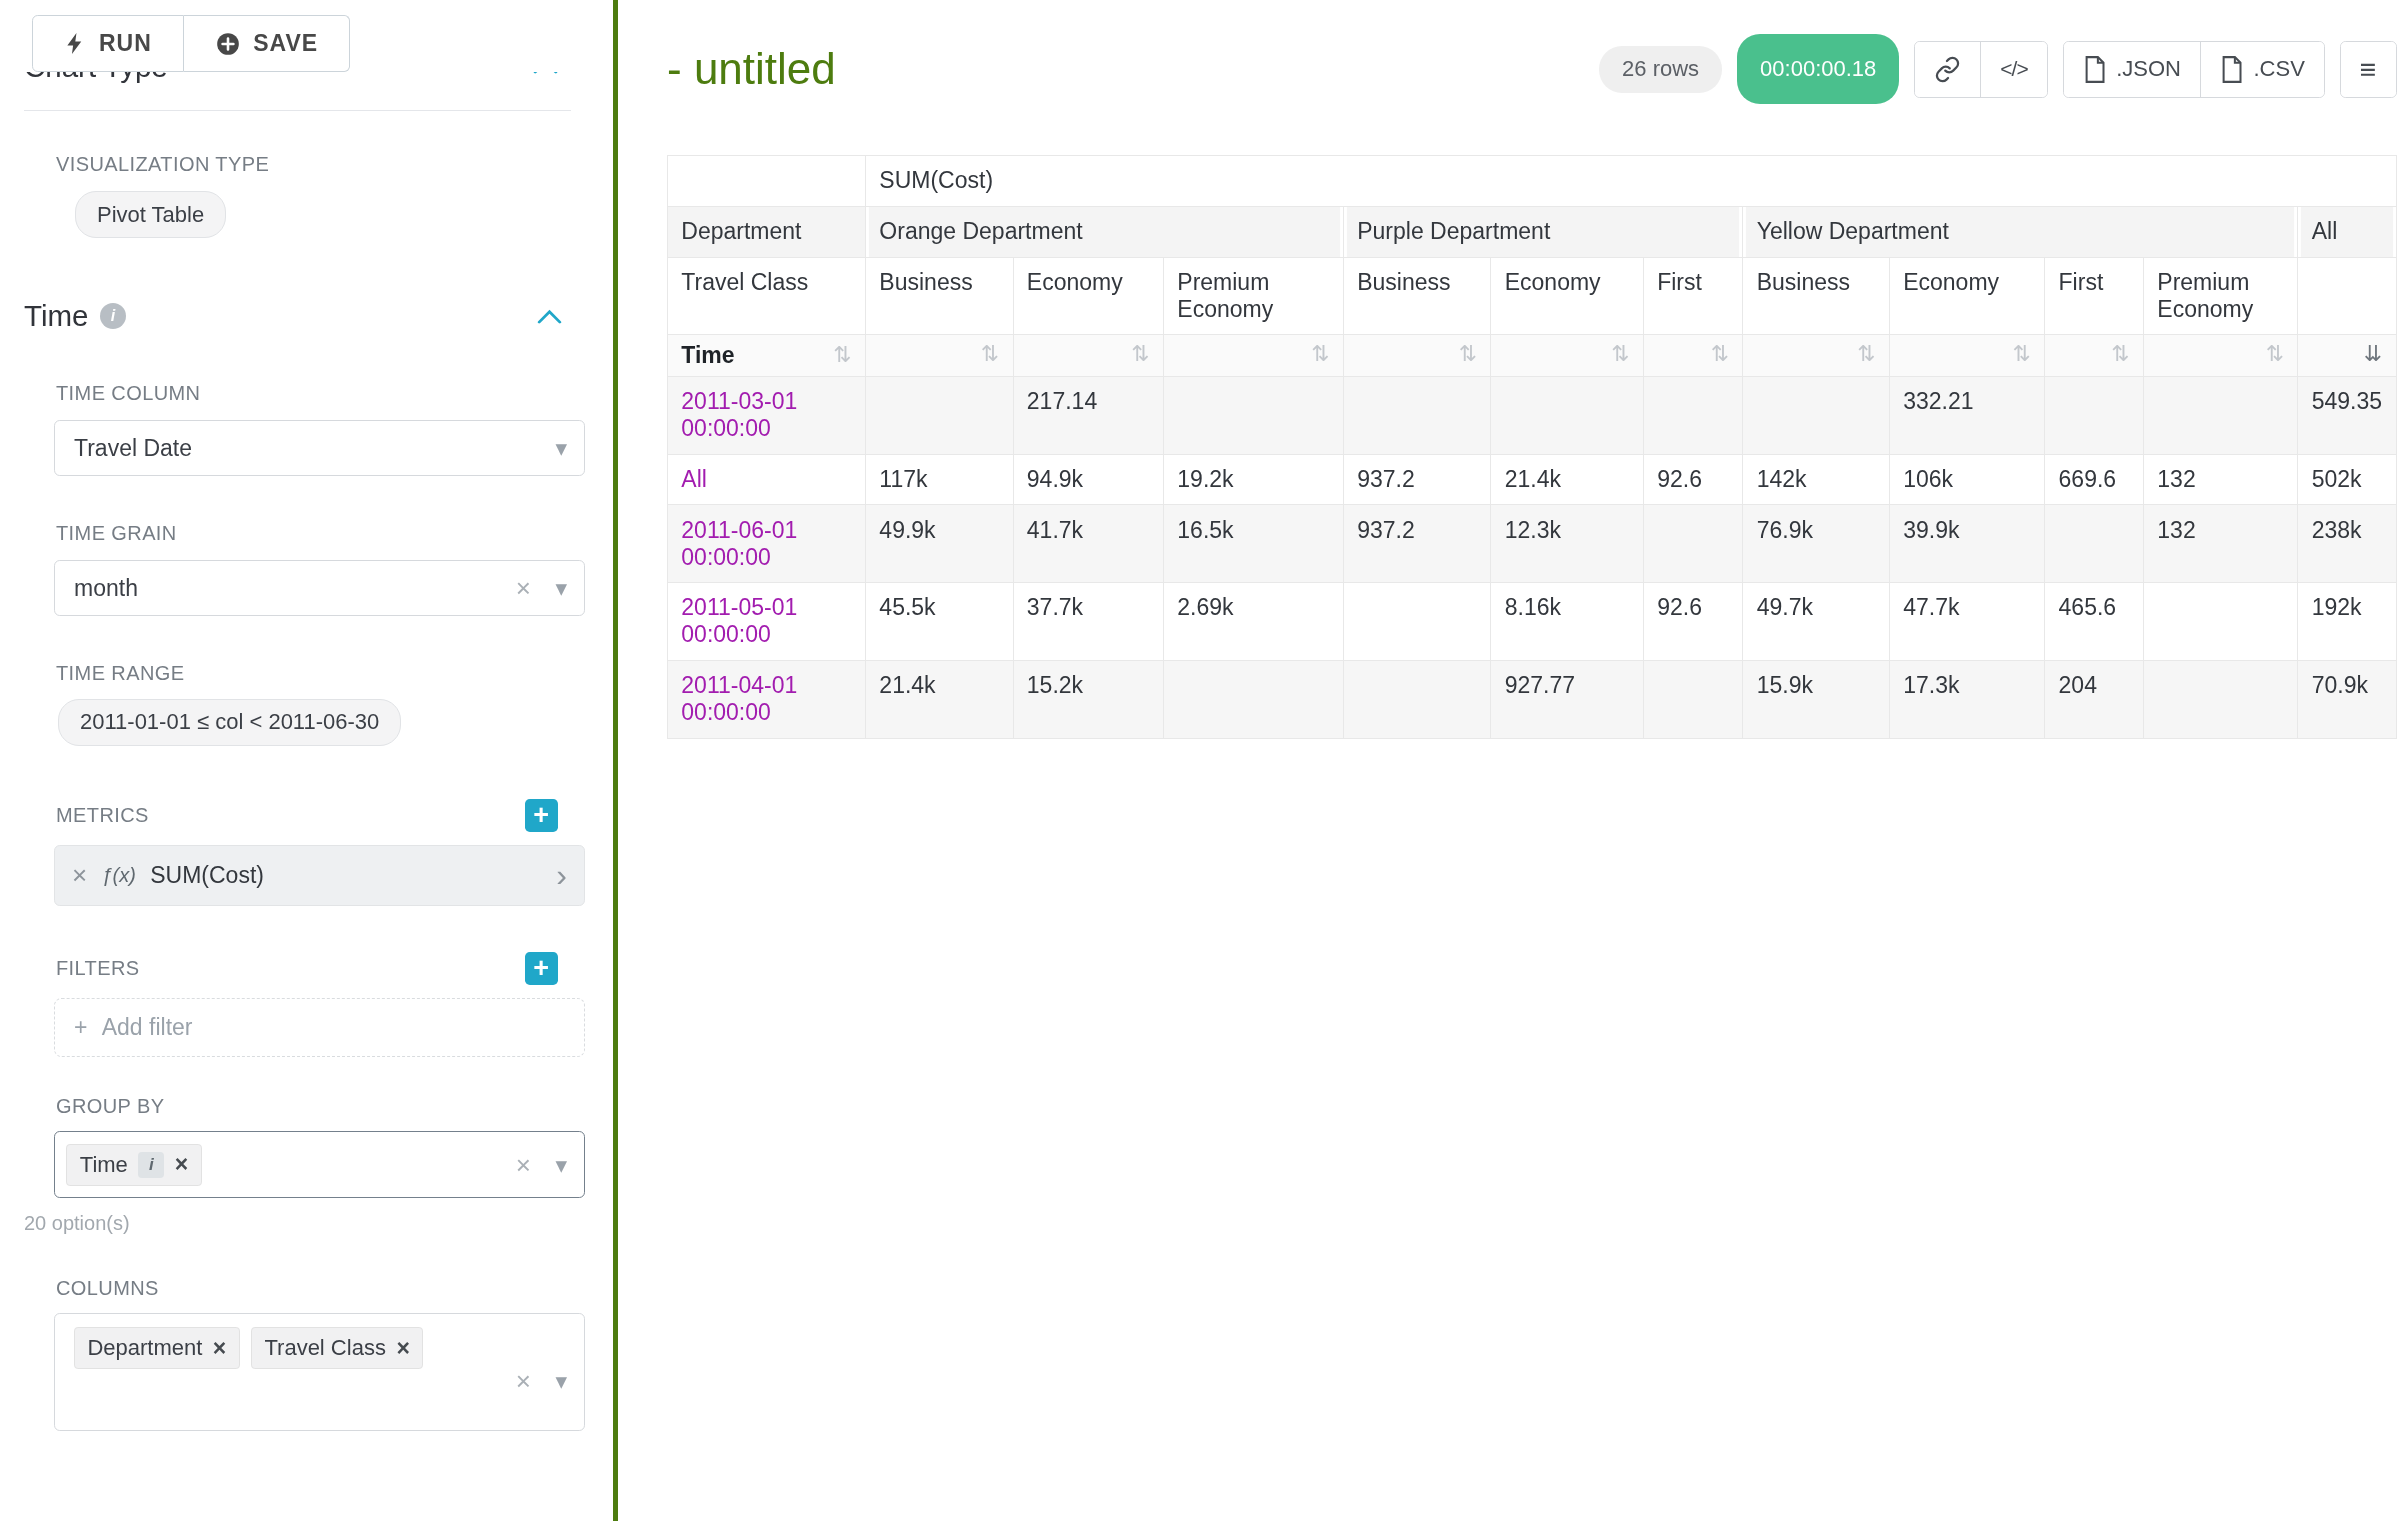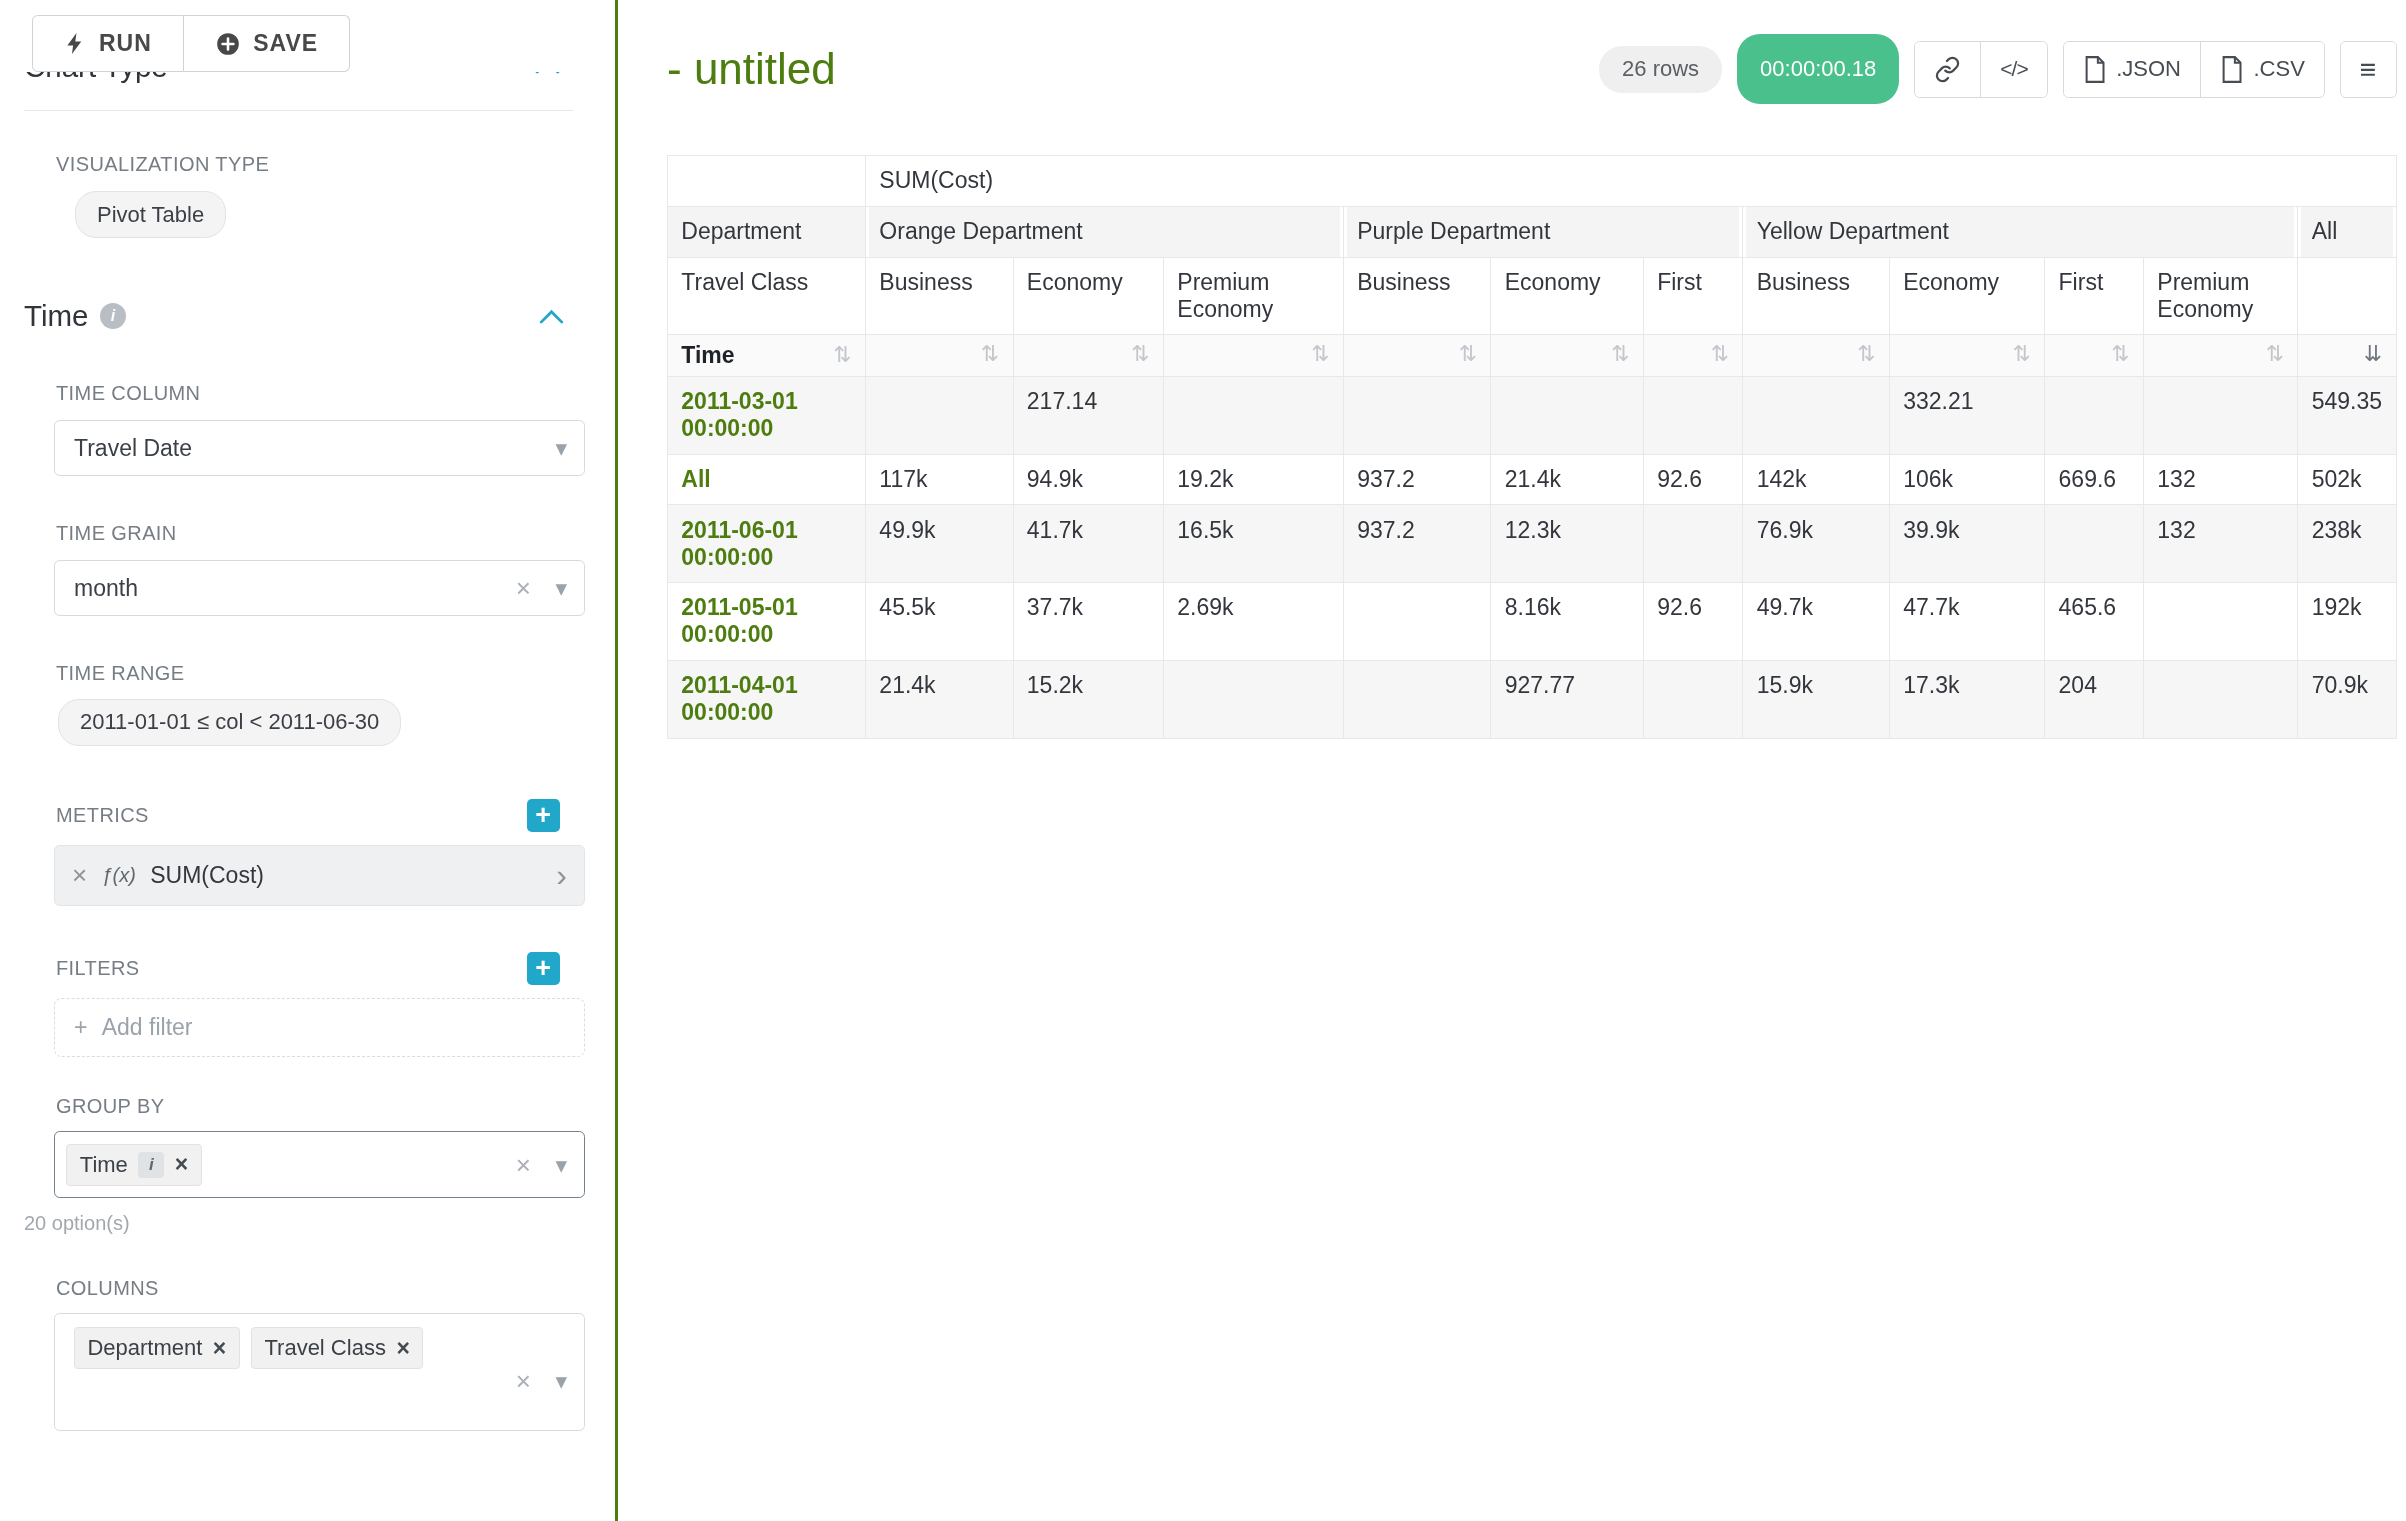--- a/index.html
+++ b/index.html
@@ -1,21 +1,21 @@
 <!DOCTYPE html>
 <html style="font-size:15px"><head>
 <meta charset="utf-8">
 <style>
   *{box-sizing:border-box;margin:0;padding:0}
   html,body{width:2406px;height:1522px;overflow:hidden}
   body{font-family:"Liberation Sans","DejaVu Sans",sans-serif;color:#3b3f46;background:#fff}
   .app{display:flex;width:2406px;height:1522px}
 
   
-  .sidebar{width:618px;min-width:618px;border-right:3px solid #4d7c0f;overflow:hidden;background:#fff}
+  .sidebar{width:618px;min-width:618px;border-right:5px solid #4d7c0f;overflow:hidden;background:#fff}
   .side-inner{padding:0 42px 0 24px}
   .btn-row{display:flex;margin:15px 0 0 7.6px;position:relative;z-index:2;background:#fff;width:max-content}
   .action-btn{display:flex;align-items:center;gap:12.4px;height:57px;padding:0 31px;border:1px solid #ccd4da;background:#fff;font-size:23px;font-weight:700;letter-spacing:1px;color:#484848;cursor:pointer;font-family:inherit}
   .action-btn.run{border-radius:5.7px 0 0 5.7px}
   .action-btn.save{border-radius:0 5.7px 5.7px 0;border-left:none}
   .clipped-head{height:25px;overflow:hidden;position:relative;z-index:1}
   .clipped-inner{display:flex;justify-content:space-between;align-items:center;height:61px;margin-top:-36px;padding-right:13.3px}
   .section-heading{font-size:29.5px;color:#31343a;font-weight:400}
   hr.rule{border:none;border-top:1px solid #e4e6ea;margin:13.3px 0 0 0}
   .ctrl-label{font-size:20px;color:#767d85;font-weight:400;letter-spacing:0.4px;margin-left:32px}
@@ -60,21 +60,21 @@
   table.pivot{border-collapse:separate;border-spacing:0;table-layout:fixed;font-size:23px;color:#33373d}
   .pivot th,.pivot td{border-right:1px solid #e8e8e8;border-bottom:1px solid #e8e8e8;padding:11.4px 13.3px;text-align:left;font-weight:400;vertical-align:top;overflow:hidden;background:#fff}
   .pivot thead tr:first-child th{border-top:1px solid #e8e8e8}
   .pivot th:first-child,.pivot td:first-child{border-left:1px solid #e8e8e8}
   .pivot tr.dept-row th{background:#f4f4f4}
   .pivot tr.dept-row th.group-cell{box-shadow:inset 2.9px 0 0 #fff,inset -2.9px 0 0 #fff}
   .pivot tr.dept-row th.blank-cell,.pivot tr.dept-row th.axis-cell{background:#f4f4f4}
   .pivot tr.class-row th{background:#fff}
   .pivot tr.sort-row th{background:#fafafa;padding:6.7px 13.3px}
   .pivot tbody tr:nth-child(odd) td{background:#f6f6f6}
-  .pivot td.row-head{font-weight:700;color:#4d7c0f}
+  .pivot td.row-head{font-weight:400;color:#a21caf}
   .sort-icon{color:#c3c7cc;font-size:22px;float:right;cursor:pointer;line-height:1.1}
   .sort-icon.active{color:#6f767d}
   .time-head{display:flex;justify-content:space-between;align-items:center}
   .time-label{font-weight:700;color:#1f2328}
   .mt-40{margin-top:38px}.mt-44{margin-top:42px}.mt-48{margin-top:46px}
   .mt-52{margin-top:49px}.mt-56{margin-top:53px}.mt-64{margin-top:61px}.mt-66{margin-top:63px}
   .mt-14{margin-top:13.3px}.mt-16{margin-top:15px}
   .ml-54{margin-left:51px}.ml-36{margin-left:34px}
   svg{display:block}
 </style>

